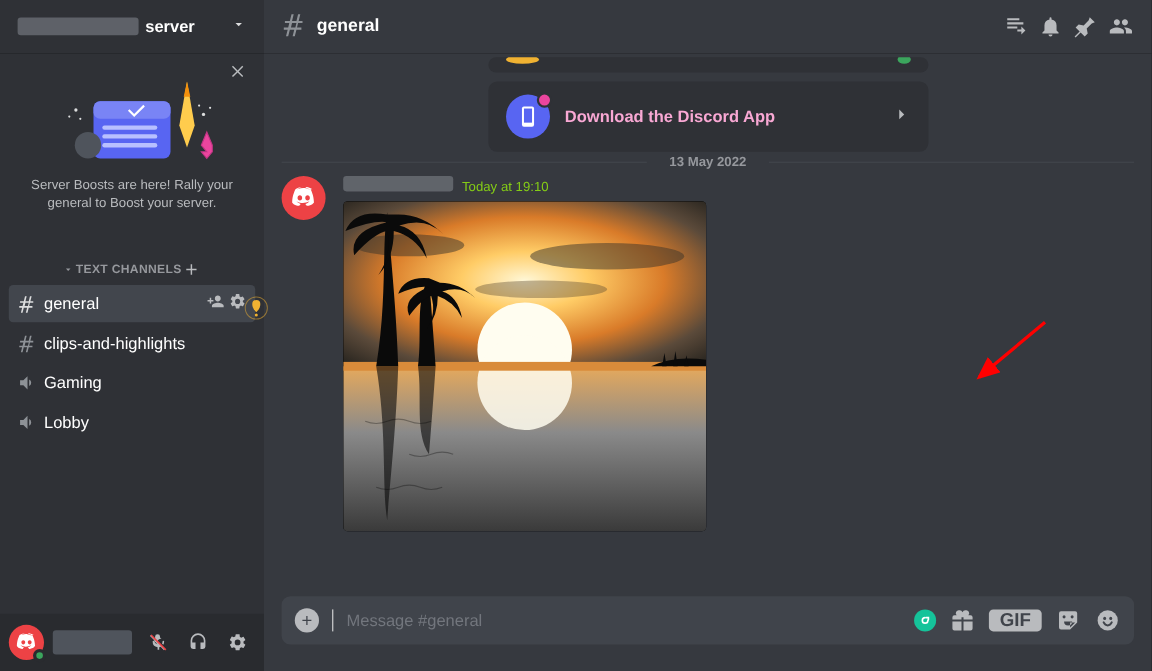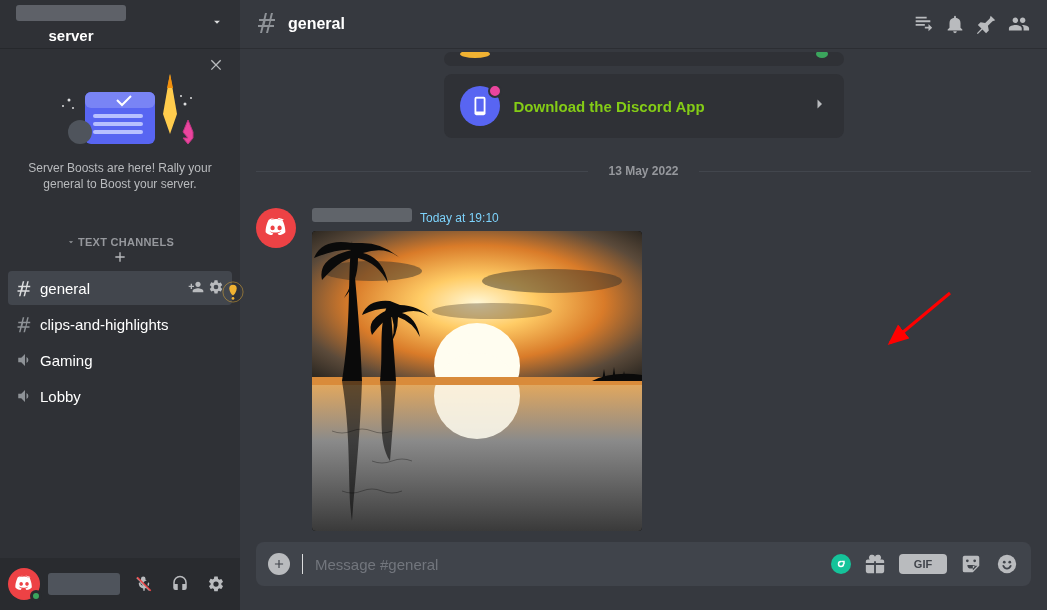--- a/index.html
+++ b/index.html
@@ -1,28 +1,28 @@
 <!DOCTYPE html>
 <html><head>
 <meta charset="utf-8">
 <style>
   * { box-sizing: border-box; margin: 0; padding: 0; }
   html, body { width: 1047px; height: 610px; overflow: hidden; background:#202225; font-family: "gg sans", "Whitney", "Helvetica Neue", Helvetica, Arial, sans-serif; color:#dcddde; }
   .app { display:flex; width:100%; height:100%; }
   .sidebar { width:240px; background:#2f3136; display:flex; flex-direction:column; position:relative; }
   .server-header { display:flex; align-items:center; justify-content:space-between; height:48px; padding:0 16px; box-shadow:0 1px 0 rgba(4,4,5,0.2); cursor:pointer; }
-  .server-name { display:flex; align-items:center; gap:6px; font-size:15px; font-weight:700; color:#fff;flex-direction:column; }
+  .server-name { display:flex; align-items:center; gap:6px; font-size:15px; font-weight:700; color:#fff; }
   .server-name .redact { width:110px; height:16px; background:#72767d; border-radius:3px; opacity:0.7; }
   .server-header svg { fill:#dcddde; }
   .boost-card { position:relative; margin:0 8px; padding:16px 8px; text-align:center; }
   .boost-card .close { position:absolute; top:8px; right:8px; color:#b9bbbe; cursor:pointer; }
   .boost-card .art { width:100%; height:90px; display:flex; justify-content:center; align-items:flex-end; }
   .boost-card .desc { font-size:12px; color:#b9bbbe; line-height:16px; margin:6px 0 12px; padding:0 6px; }
   .boost-btn { width:100%; background:#5865f2; color:#fff; border:none; border-radius:3px; height:32px; font-size:14px; font-weight:600; cursor:pointer; }
-  .section-hdr { display:flex; align-items:center; justify-content:center; padding:16px 8px 4px 8px; cursor:pointer;flex-direction:column; }
+  .section-hdr { display:flex; align-items:center; justify-content:center; padding:16px 8px 4px 8px; cursor:pointer; }
   .section-hdr .label { display:flex; align-items:center; gap:2px; font-size:11px; font-weight:700; letter-spacing:0.3px; color:#96989d; text-transform:uppercase; }
   .section-hdr .label svg { fill:#96989d; }
   .section-hdr .add { color:#b9bbbe; width:18px; height:18px; display:flex; align-items:center; justify-content:center; cursor:pointer; }
   .channel { display:flex; align-items:center; gap:6px; height:34px; padding:0 8px; margin:1px 8px; border-radius:4px; color:#ffffff; font-size:15px; cursor:pointer; position:relative;}
   .channel .ic { width:18px; height:18px; display:flex; align-items:center; justify-content:center; }
   .channel .ic svg { fill:#8e9297; }
   .channel.active { background:#42464d; color:#fff; }
   .channel.active .ic svg { fill:#dcddde; }
   .channel .tools { margin-left:auto; display:flex; gap:4px; }
   .channel .tools svg { fill:#b9bbbe; width:16px; height:16px; }
@@ -42,44 +42,44 @@
   .chat-header .spacer { flex:1; }
   .chat-header .hbtn { width:24px; height:24px; display:flex; align-items:center; justify-content:center; cursor:pointer; }
   .chat-header .hbtn svg { fill:#b9bbbe; width:22px; height:22px; }
 
   .chat-body { flex:1; overflow:hidden; position:relative; padding-top:4px; }
   .cards { display:flex; flex-direction:column; align-items:center; gap:8px; margin-top:0; }
   .card { width:400px; background:#2f3136; border-radius:8px; display:flex; align-items:center; padding:12px 16px; gap:14px; cursor:pointer; }
   .card.half { height:14px; padding:0 16px 6px; align-items:flex-end; overflow:hidden; }
   .card .cicon { width:40px; height:40px; border-radius:20px; background:#5865f2; display:flex; align-items:center; justify-content:center; position:relative; }
   .card .cicon .ping { position:absolute; top:-2px; right:-2px; width:14px; height:14px; border-radius:50%; background:#eb459e; border:2px solid #2f3136; }
-  .card .ctext { flex:1; color:#84cc16; font-weight:700; font-size:15px; }
+  .card .ctext { flex:1; color:#f9a8d4; font-weight:700; font-size:15px; }
   .card .chevron svg { fill:#b9bbbe; width:18px; height:18px; }
-  .divider { display:flex; align-items:center; gap:20px; margin:26px 16px; }
+  .divider { display:flex; align-items:center; gap:20px; margin:2px 16px; }
   .divider .line { flex:1; height:1px; background:#42464d; }
   .divider .dtext { font-size:12px; font-weight:700; color:#96989d; }
   .message { display:flex; padding:4px 16px; gap:16px; }
   .message .mavatar { width:40px; height:40px; border-radius:50%; background:#ed4245; display:flex; align-items:center; justify-content:center; flex-shrink:0; }
   .message .mcontent { flex:1; min-width:0; }
   .message .mhead { display:flex; align-items:baseline; gap:8px; }
   .message .mauthor { height:14px; width:100px; background:#72767d; border-radius:3px; opacity:0.7; }
-  .message .mtime { font-size:12px; color:#7dd3fc; }
+  .message .mtime { font-size:12px; color:#84cc16; }
   .attachment { margin-top:6px; width:330px; height:300px; border-radius:4px; overflow:hidden; position:relative; background:#000; }
   .attachment svg { width:100%; height:100%; display:block; }
   .arrow { position:absolute; left:640px; top:240px; pointer-events:none; }
 
   .composer { padding:0 16px 24px; }
   .composer-inner { background:#40444b; border-radius:8px; display:flex; align-items:center; padding:0 12px; height:44px; gap:12px; }
   .composer-inner .plus { width:22px; height:22px; border-radius:50%; background:#b9bbbe; display:flex; align-items:center; justify-content:center; cursor:pointer; }
   .composer-inner .plus svg { fill:#40444b; width:14px; height:14px; }
   .composer-inner .input { flex:1; color:#72767d; font-size:15px; display:flex; align-items:center; gap:12px;}
   .composer-inner .input .caret { width:1px; height:20px; background:#dcddde; }
   .composer-inner .cbtn { width:24px; height:24px; display:flex; align-items:center; justify-content:center; cursor:pointer; }
   .composer-inner .cbtn svg { fill:#b9bbbe; width:22px; height:22px; }
-  .composer-inner .gif { width:48px; height:20px; background:#b9bbbe; border-radius:4px; color:#40444b; font-size:11px; font-weight:800; display:flex; align-items:center; justify-content:center; cursor:pointer; }
+  .composer-inner .gif { width:48px; height:20px; background:#b9bbbe; border-radius:4px; color:#40444b; font-size:17px; font-weight:800; display:flex; align-items:center; justify-content:center; cursor:pointer; }
   .composer-inner .grammarly { width:20px; height:20px; border-radius:50%; background:#15c39a; display:flex; align-items:center; justify-content:center; }
 </style>
 </head>
 <body>
 
 <div class="app">
 
   <div class="sidebar">
     <div class="server-header">
       <div class="server-name">

